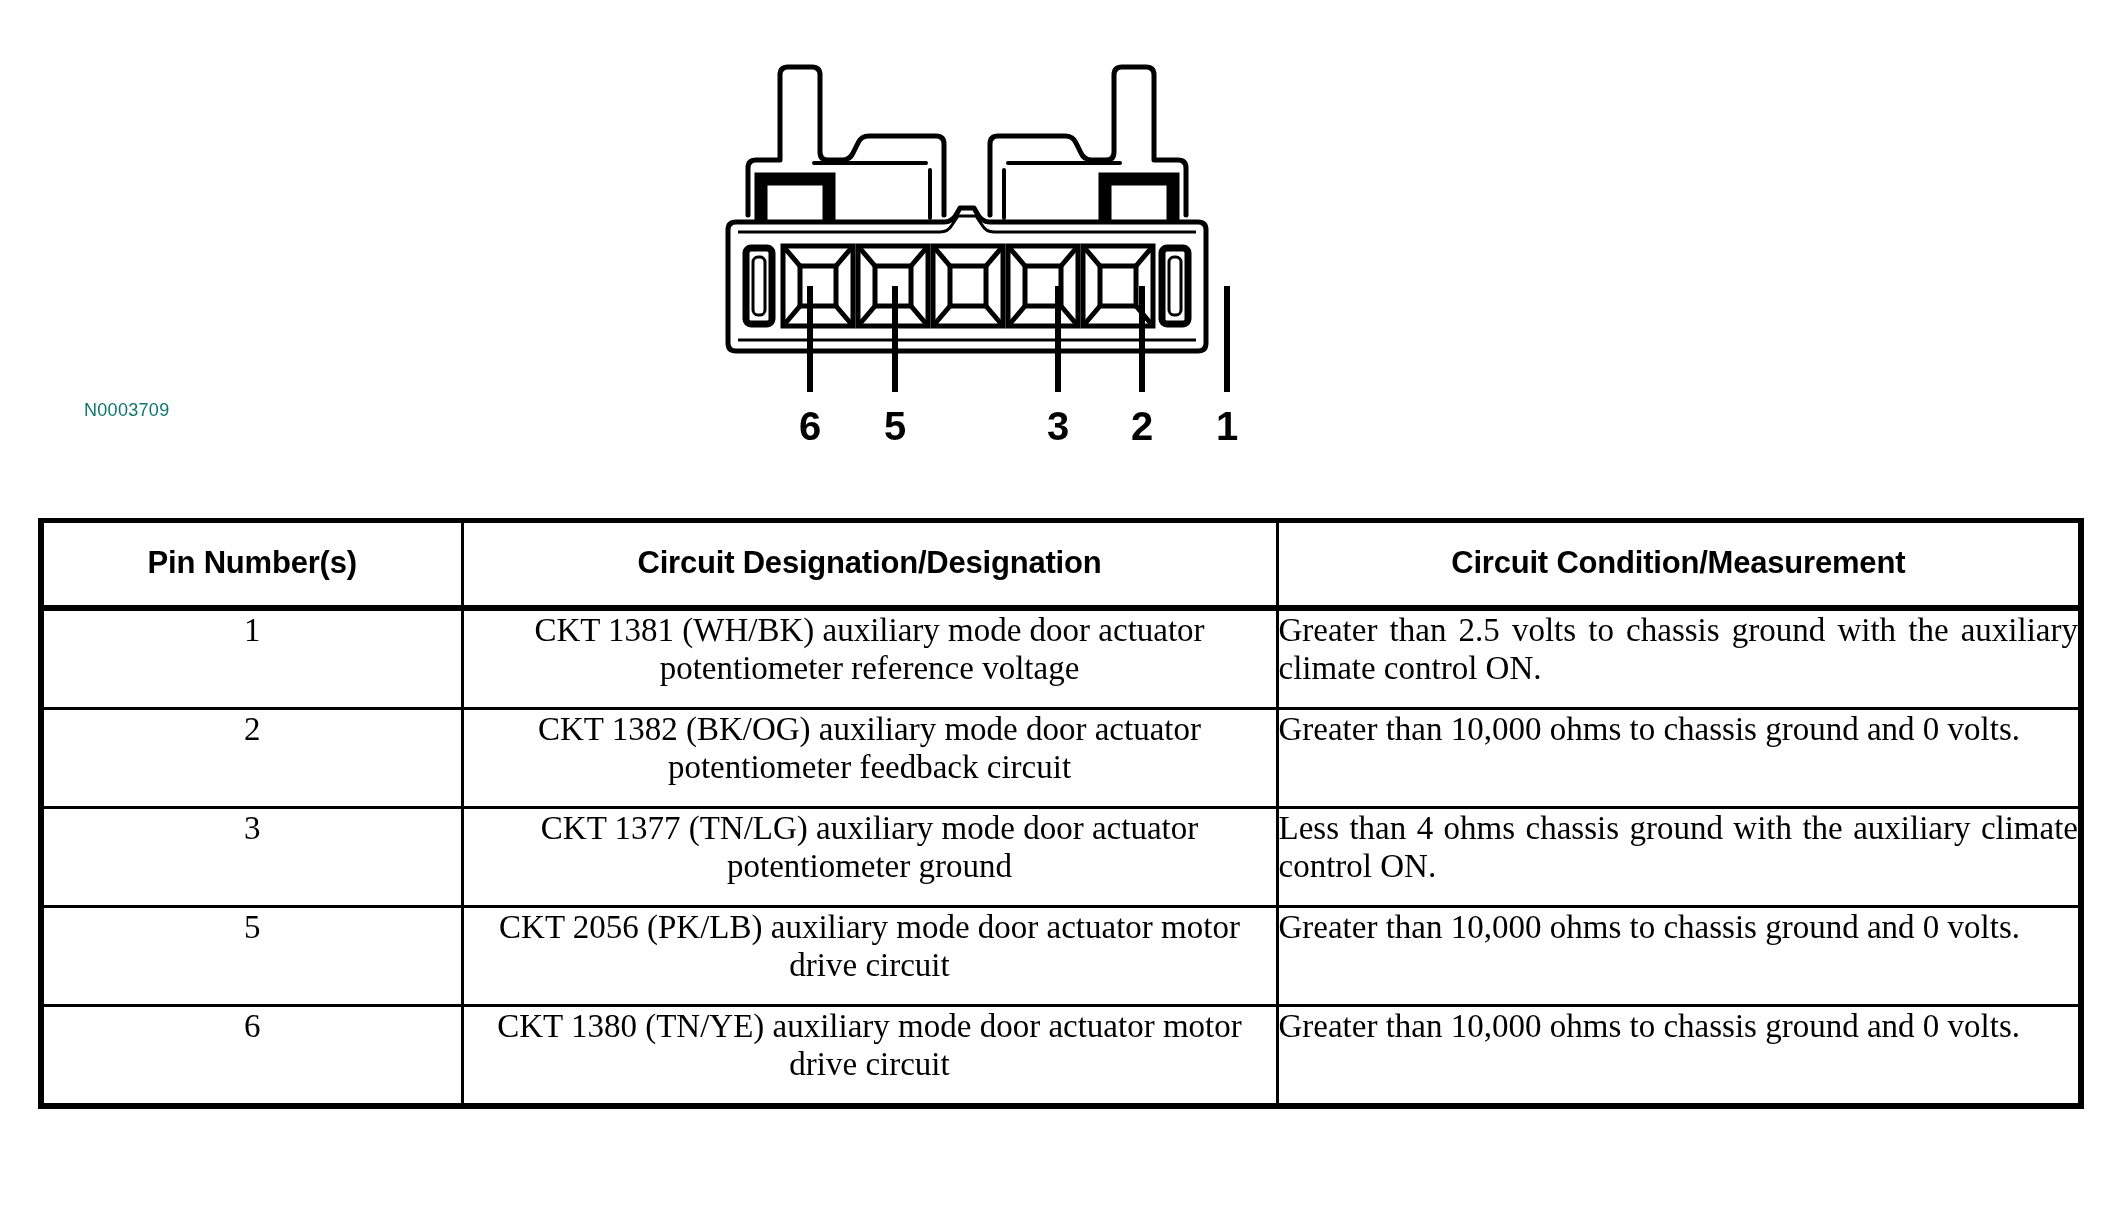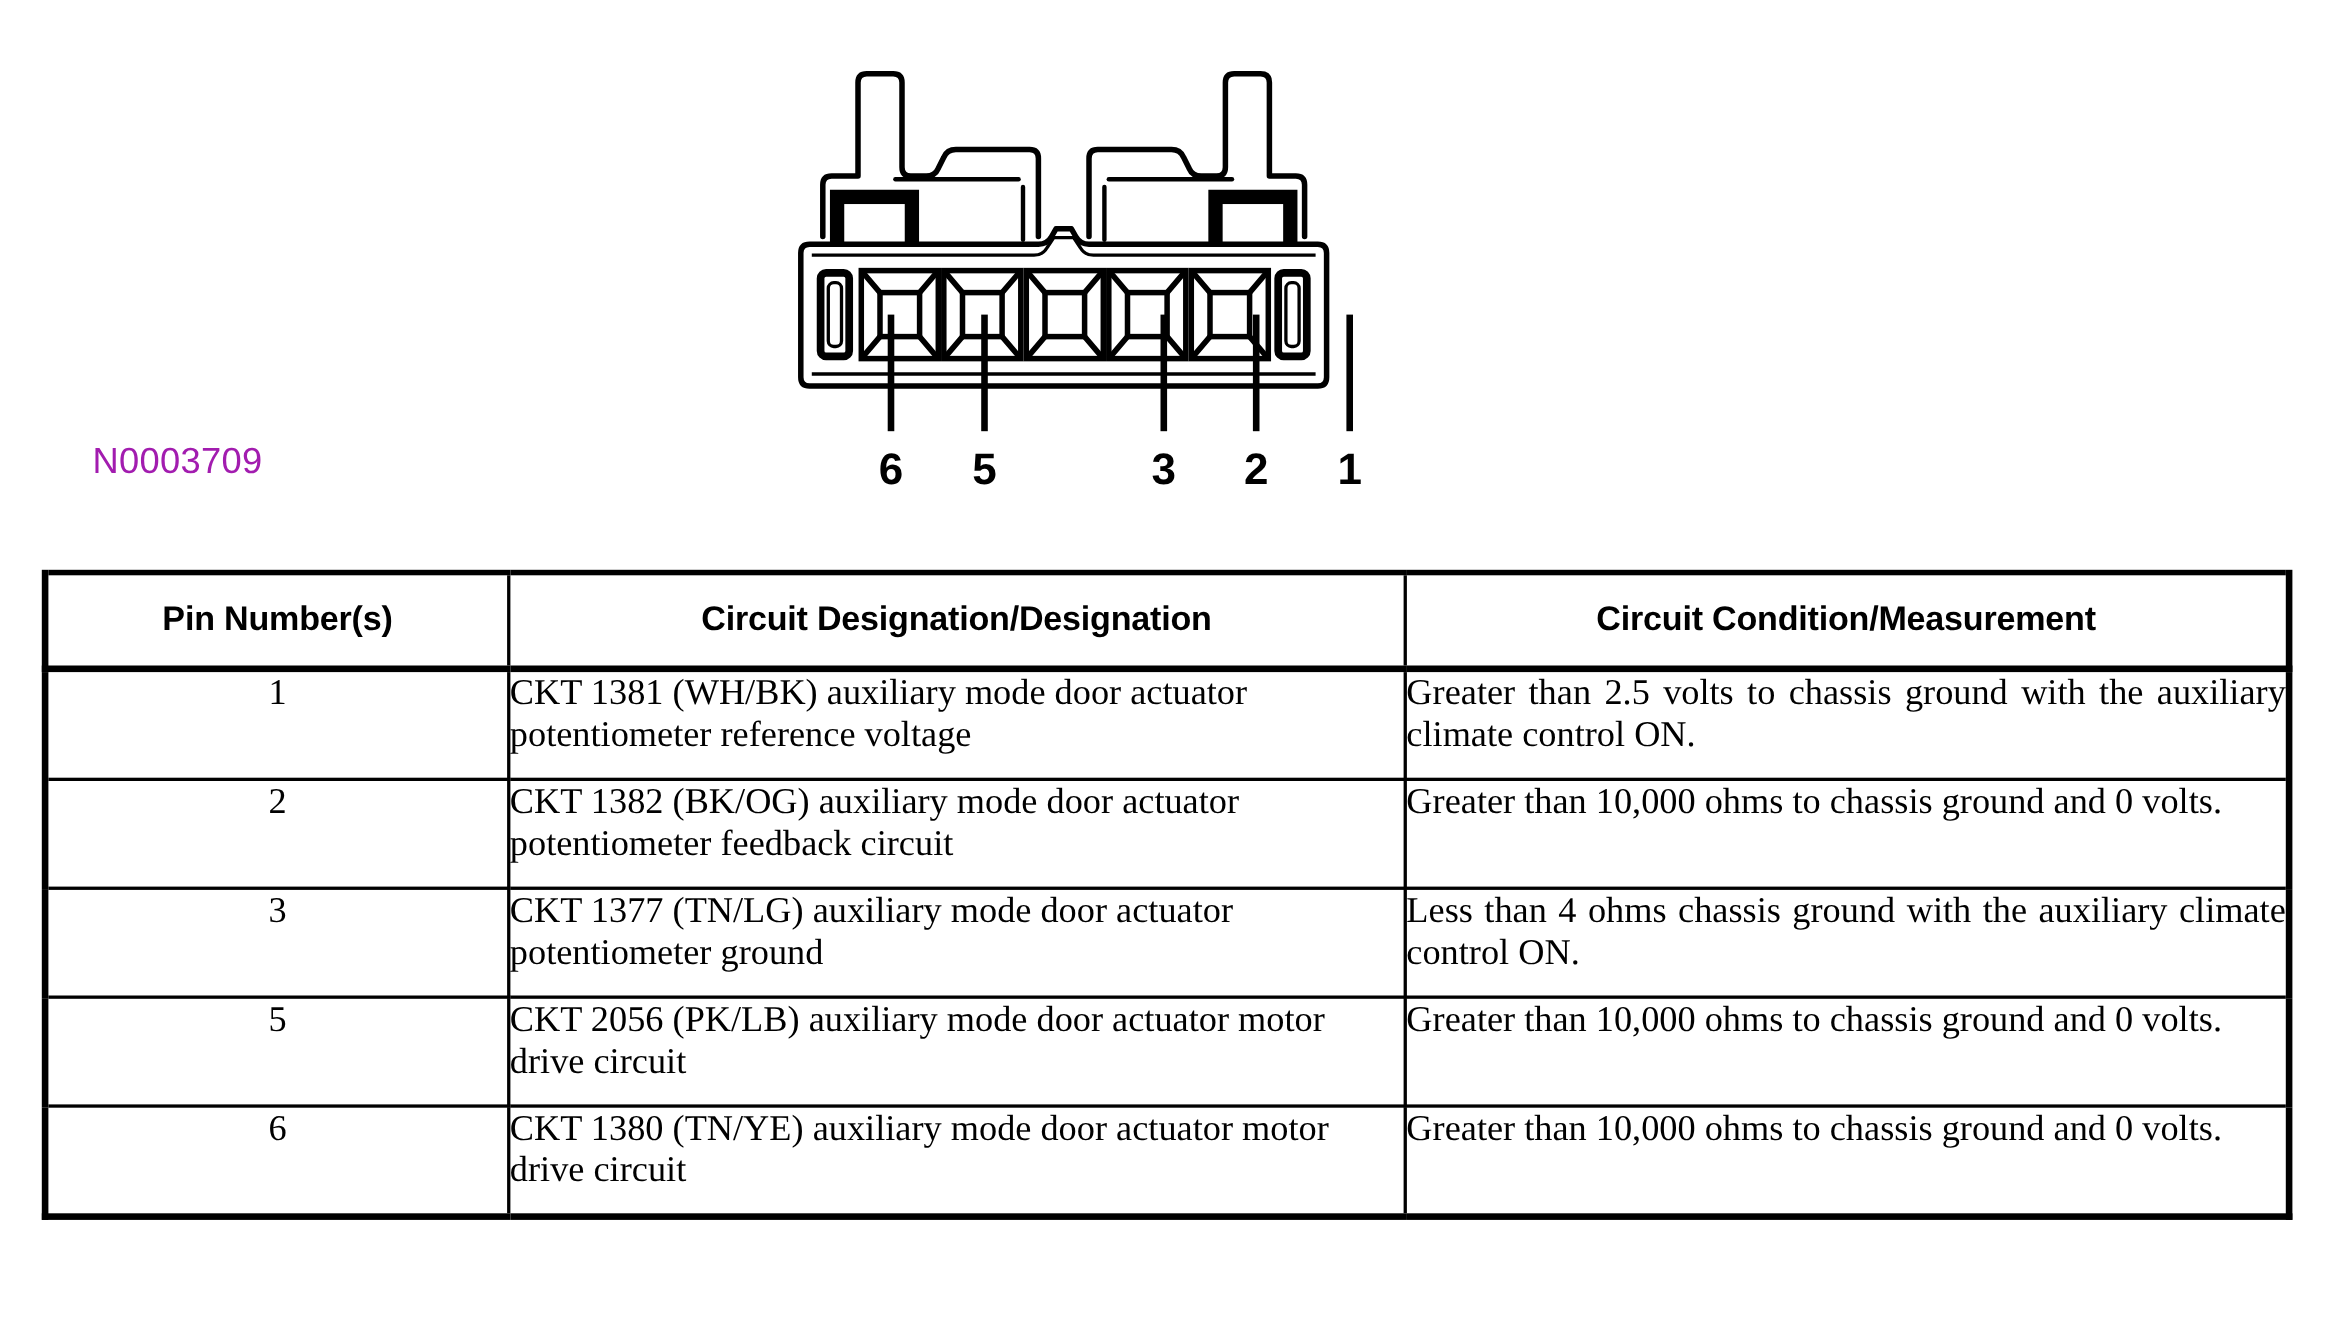--- a/index.html
+++ b/index.html
@@ -28,24 +28,24 @@
   #connector-svg {
     position: absolute;
     left: 690px;
     top: 40px;
   }
   #figure-id {
     position: absolute;
     left: 84px;
     top: 400px;
     font-family: "Liberation Sans", "DejaVu Sans", sans-serif;
-    font-size: 33px;
+    font-size: 18px;
     font-weight: 400;
     letter-spacing: 0.3px;
-    color: #a21caf;
+    color: #0f766e;
     white-space: nowrap;
   }
 
   
   #pin-table-wrap {
     position: absolute;
     left: 38px;
     top: 518px;
     width: 1677px;
   }
@@ -91,20 +91,21 @@
   }
   table.pin-table tbody tr td:first-child { border-left-width: 6px; }
   table.pin-table tbody tr td:last-child  { border-right-width: 6px; }
   table.pin-table tbody tr:last-child td  { border-bottom-width: 6px; }
 
   td.cell-pin {
     text-align: center;
     padding: 10px 6px 16px 6px;
   }
   td.cell-desc {
+    text-align: center;
     padding: 10px 18px 16px 18px;
   }
   td.cell-meas {
     text-align: left;
     padding: 10px 16px 16px 18px;
   }
   .meas-inner {
     text-align: justify;
     text-align-last: left;
   }

